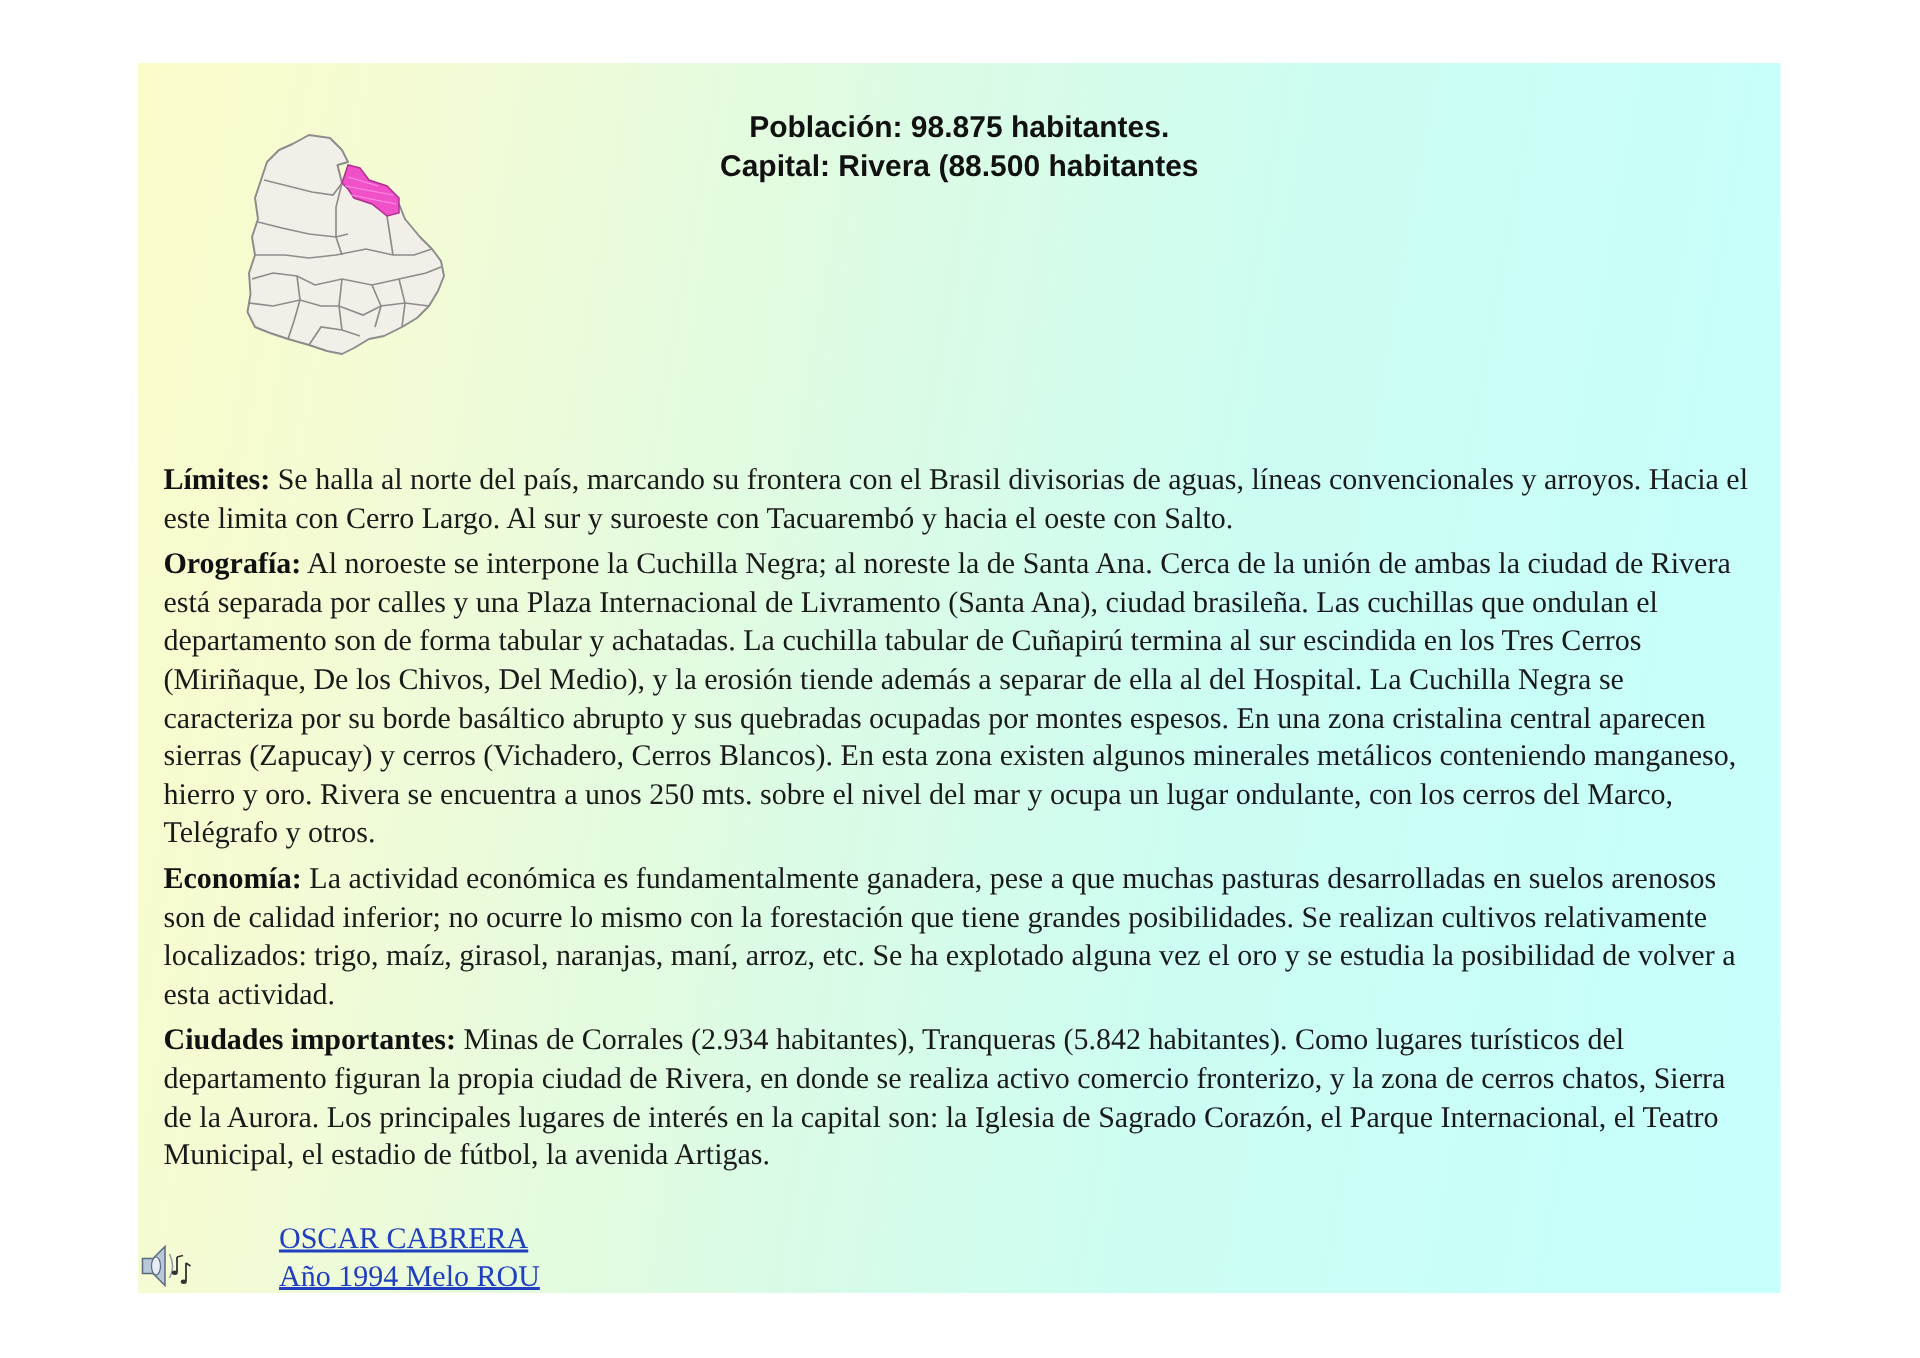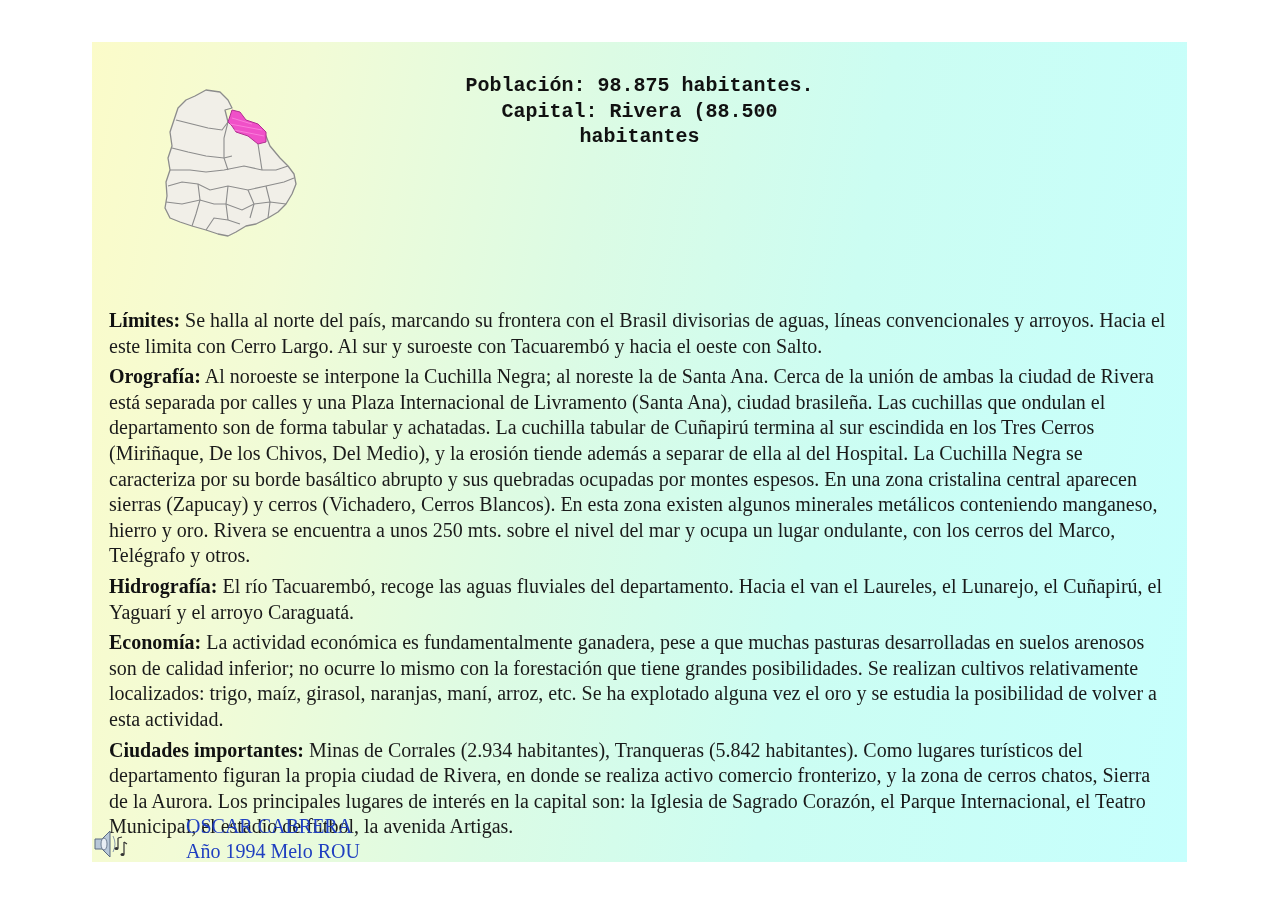--- a/index.html
+++ b/index.html
@@ -6,32 +6,32 @@
     body { width: 1280px; height: 905px; position: relative; overflow: hidden; }
     .slide {
       position: absolute; left: 92px; top: 42px; width: 1095px; height: 820px;
       background: linear-gradient(100deg, #fbfbc9 0%, #f2fbd6 18%, #dcfbe4 42%, #ccfdf2 65%, #c6fffd 100%);
     }
     .map {
       position: absolute; left: 70px; top: 44px; width: 150px; height: 156px;
     }
     .stats {
       position: absolute; left: 360px; top: 31px; width: 375px;
-      text-align: center; font-family: Liberation Mono, monospace; font-weight: bold;
+      text-align: center; font-family: Liberation Sans, sans-serif; font-weight: bold;
       font-size: 20px; line-height: 25.5px; color: #111;
     }
     .body-text {
       position: absolute; left: 12px; top: 261px; width: 1075px;
       font-family: "Liberation Serif", serif; font-size: 20px; line-height: 25.6px; color: #1a1a1a;
     }
     .body-text p { margin: 5px; }
     .body-text b { font-weight: bold; color: #111; }
     .footer {
       position: absolute; left: 94px; top: 772px;
-      font-family: "Liberation Serif", serif; font-size: 20px; line-height: 25px; color: #1f3fc0;
+      font-family: "Liberation Serif", serif; font-size: 20px; line-height: 25px; color: #1f3fc0; text-decoration: underline;
     }
     .speaker { position: absolute; left: 0px; top: 784px; width: 40px; height: 36px; cursor: pointer; }
   </style>
 </head>
 <body>
 
 <div class="slide">
 
   <svg class="map" viewBox="0 0 150 156">
     <g fill="#f1efe8" stroke="#8c8c8c" stroke-width="1.3" stroke-linejoin="round">
@@ -61,21 +61,20 @@
   </svg>
 
   <div class="stats">
     <div>Población: 98.875 habitantes.</div>
     <div>Capital: Rivera (88.500 habitantes</div>
   </div>
 
   <div class="body-text">
     <p><b>Límites:</b><span> Se halla al norte del país, marcando su frontera con el Brasil divisorias de aguas, líneas convencionales y arroyos. Hacia el este limita con Cerro Largo. Al sur y suroeste con Tacuarembó y hacia el oeste con Salto.</span></p>
     <p><b>Orografía:</b><span> Al noroeste se interpone la Cuchilla Negra; al noreste la de Santa Ana. Cerca de la unión de ambas la ciudad de Rivera está separada por calles y una Plaza Internacional de Livramento (Santa Ana), ciudad brasileña. Las cuchillas que ondulan el departamento son de forma tabular y achatadas. La cuchilla tabular de Cuñapirú termina al sur escindida en los Tres Cerros (Miriñaque, De los Chivos, Del Medio), y la erosión tiende además a separar de ella al del Hospital. La Cuchilla Negra se caracteriza por su borde basáltico abrupto y sus quebradas ocupadas por montes espesos. En una zona cristalina central aparecen sierras (Zapucay) y cerros (Vichadero, Cerros Blancos). En esta zona existen algunos minerales metálicos conteniendo manganeso, hierro y oro. Rivera se encuentra a unos 250 mts. sobre el nivel del mar y ocupa un lugar ondulante, con los cerros del Marco, Telégrafo y otros.</span></p>
-    <p><b>Hidrografía:</b><span> El río Tacuarembó, recoge las aguas fluviales del departamento. Hacia el van el Laureles, el Lunarejo, el Cuñapirú, el Yaguarí y el arroyo Caraguatá.</span></p>
     <p><b>Economía:</b><span> La actividad económica es fundamentalmente ganadera, pese a que muchas pasturas desarrolladas en suelos arenosos son de calidad inferior; no ocurre lo mismo con la forestación que tiene grandes posibilidades. Se realizan cultivos relativamente localizados: trigo, maíz, girasol, naranjas, maní, arroz, etc. Se ha explotado alguna vez el oro y se estudia la posibilidad de volver a esta actividad.</span></p>
     <p><b>Ciudades importantes:</b><span> Minas de Corrales (2.934 habitantes), Tranqueras (5.842 habitantes). Como lugares turísticos del departamento figuran la propia ciudad de Rivera, en donde se realiza activo comercio fronterizo, y la zona de cerros chatos, Sierra de la Aurora. Los principales lugares de interés en la capital son: la Iglesia de Sagrado Corazón, el Parque Internacional, el Teatro Municipal, el estadio de fútbol, la avenida Artigas.</span></p>
   </div>
 
   <svg class="speaker" viewBox="0 0 40 36">
     <path d="M3 13 L10 13 L18 5 L18 31 L10 23 L3 23 Z" fill="#b8c8d8" stroke="#5a6a80" stroke-width="1"></path>
     <ellipse cx="12" cy="18" rx="3" ry="6" fill="#e8eef4" stroke="#5a6a80" stroke-width="0.8"></ellipse>
     <path d="M21 10 Q25 18 21 26" fill="none" stroke="#8a9aac" stroke-width="1"></path>
     <path d="M26 12 L26 22" stroke="#333" stroke-width="1.2"></path>
     <ellipse cx="24.5" cy="22.5" rx="2" ry="1.5" fill="#333"></ellipse>

